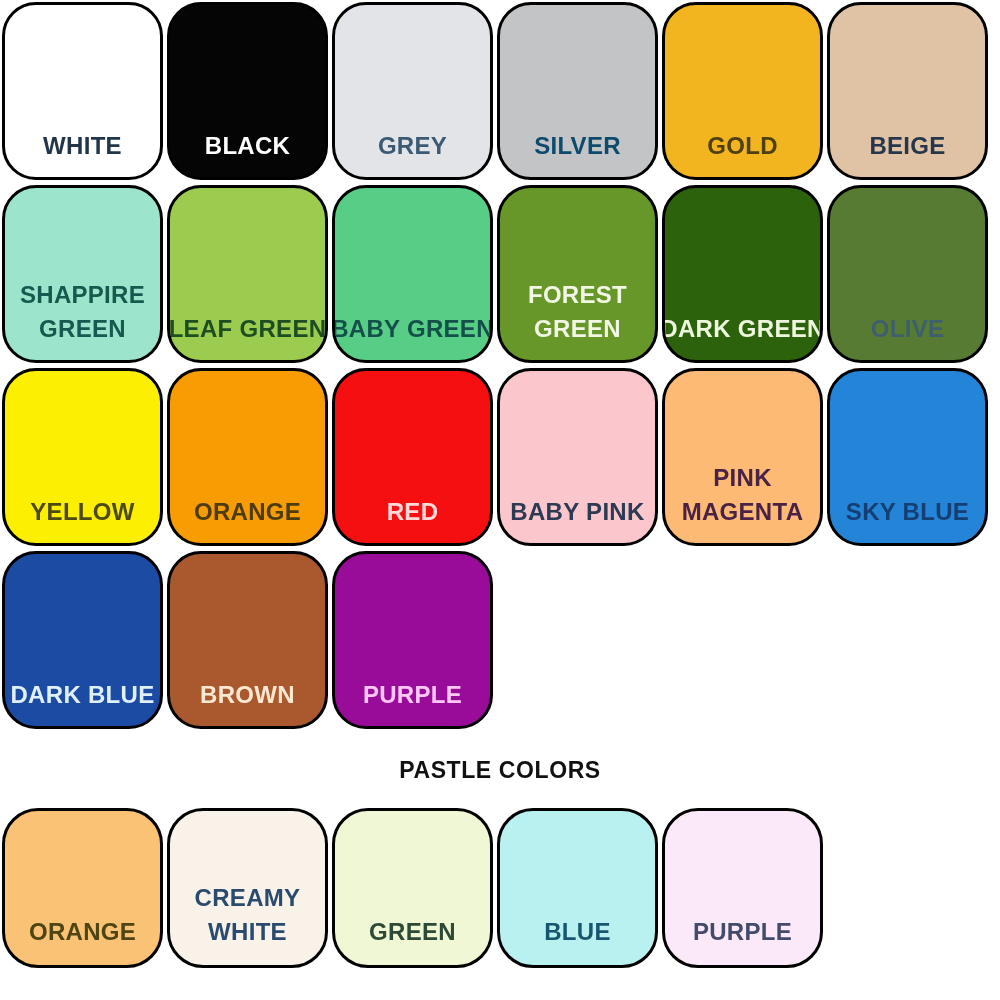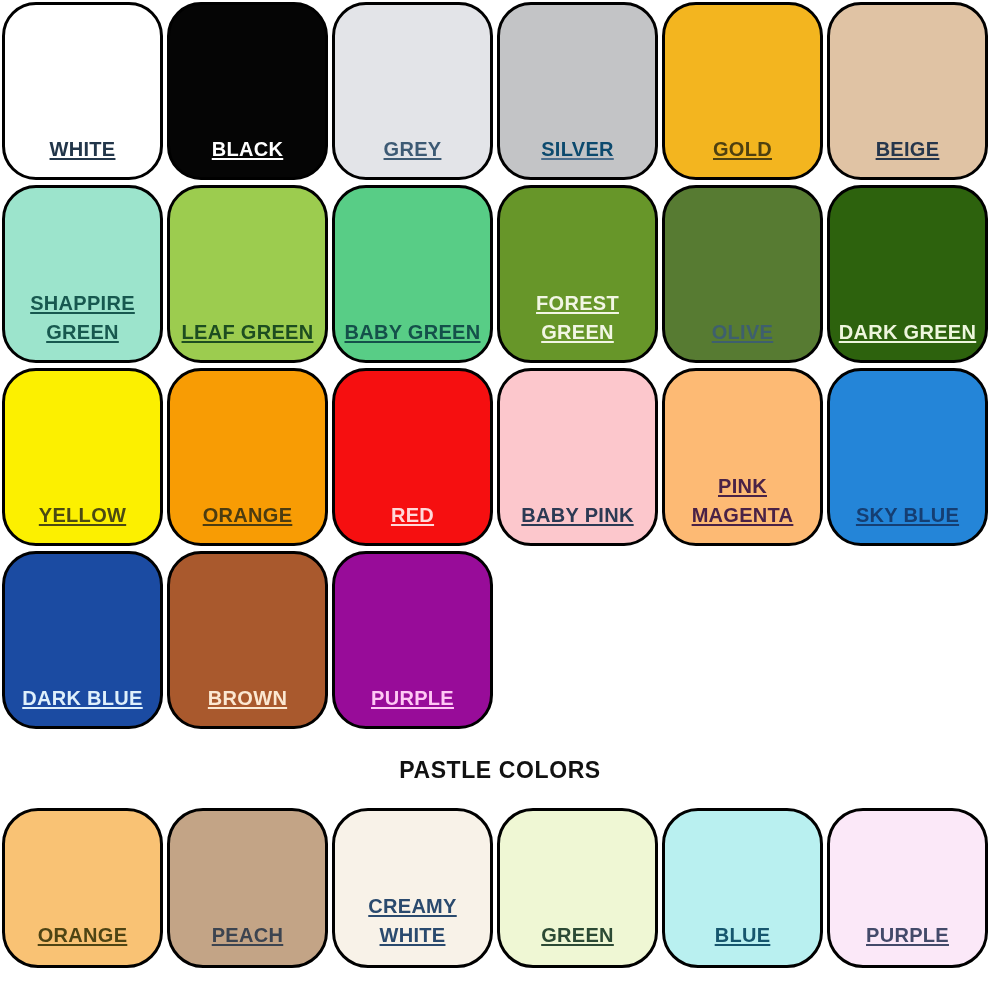--- a/index.html
+++ b/index.html
@@ -48,26 +48,25 @@
     border: 3px solid #000000;
     border-radius: 34px;
     display: flex;
     flex-direction: column;
     justify-content: flex-end;
     align-items: center;
     padding-bottom: 14px;
     overflow: hidden;
   }
   .swatch .label {
-    font-size: 20px;
+    font-size: 24px;
     font-weight: bold;
     letter-spacing: 0.3px;
     line-height: 1.42;
     text-align: center;
-    text-decoration: underline;
     text-underline-offset: 2px;
     white-space: nowrap;
   }
 
   
   .section-heading {
     position: absolute;
     left: 0;
     top: 757px;
     width: 1000px;
@@ -148,27 +147,27 @@
           <div class="label" style="color: rgb(20, 80, 74); text-decoration-color: rgb(20, 80, 74);">BABY GREEN</div>
         </div>
       </div>
       <div class="cell">
         <div class="swatch" style="background: rgb(103, 150, 41); border-color: rgb(0, 0, 0);">
           <div class="label" style="color: rgb(242, 246, 228); text-decoration-color: rgb(242, 246, 228);">FOREST</div>
           <div class="label" style="color: rgb(242, 246, 228); text-decoration-color: rgb(242, 246, 228);">GREEN</div>
         </div>
       </div>
       <div class="cell">
+        <div class="swatch" style="background: rgb(45, 98, 13); border-color: rgb(0, 0, 0);">
+          <div class="label" style="color: rgb(238, 246, 221); text-decoration-color: rgb(238, 246, 221);">DARK GREEN</div>
+        </div>
+      </div>
+      <div class="cell">
         <div class="swatch" style="background: rgb(87, 123, 50); border-color: rgb(0, 0, 0);">
           <div class="label" style="color: rgb(62, 95, 110); text-decoration-color: rgb(62, 95, 110);">OLIVE</div>
-        </div>
-      </div>
-      <div class="cell">
-        <div class="swatch" style="background: rgb(45, 98, 13); border-color: rgb(0, 0, 0);">
-          <div class="label" style="color: rgb(238, 246, 221); text-decoration-color: rgb(238, 246, 221);">DARK GREEN</div>
         </div>
       </div>
       <div class="cell">
         <div class="swatch" style="background: rgb(252, 240, 0); border-color: rgb(0, 0, 0);">
           <div class="label" style="color: rgb(76, 74, 18); text-decoration-color: rgb(76, 74, 18);">YELLOW</div>
         </div>
       </div>
       <div class="cell">
         <div class="swatch" style="background: rgb(248, 156, 4); border-color: rgb(0, 0, 0);">
           <div class="label" style="color: rgb(76, 60, 16); text-decoration-color: rgb(76, 60, 16);">ORANGE</div>
@@ -217,25 +216,20 @@
 
   <div class="section-heading">PASTLE COLORS</div>
 
   <div class="grid pastel">
       <div class="cell">
         <div class="swatch" style="background: rgb(249, 194, 116); border-color: rgb(0, 0, 0);">
           <div class="label" style="color: rgb(78, 68, 20); text-decoration-color: rgb(78, 68, 20);">ORANGE</div>
         </div>
       </div>
       <div class="cell">
-        <div class="swatch" style="background: rgb(195, 164, 134); border-color: rgb(0, 0, 0);">
-          <div class="label" style="color: rgb(60, 68, 80); text-decoration-color: rgb(60, 68, 80);">PEACH</div>
-        </div>
-      </div>
-      <div class="cell">
         <div class="swatch" style="background: rgb(248, 242, 232); border-color: rgb(0, 0, 0);">
           <div class="label" style="color: rgb(42, 74, 110); text-decoration-color: rgb(42, 74, 110);">CREAMY</div>
           <div class="label" style="color: rgb(42, 74, 110); text-decoration-color: rgb(42, 74, 110);">WHITE</div>
         </div>
       </div>
       <div class="cell">
         <div class="swatch" style="background: rgb(239, 247, 212); border-color: rgb(0, 0, 0);">
           <div class="label" style="color: rgb(44, 74, 53); text-decoration-color: rgb(44, 74, 53);">GREEN</div>
         </div>
       </div>

